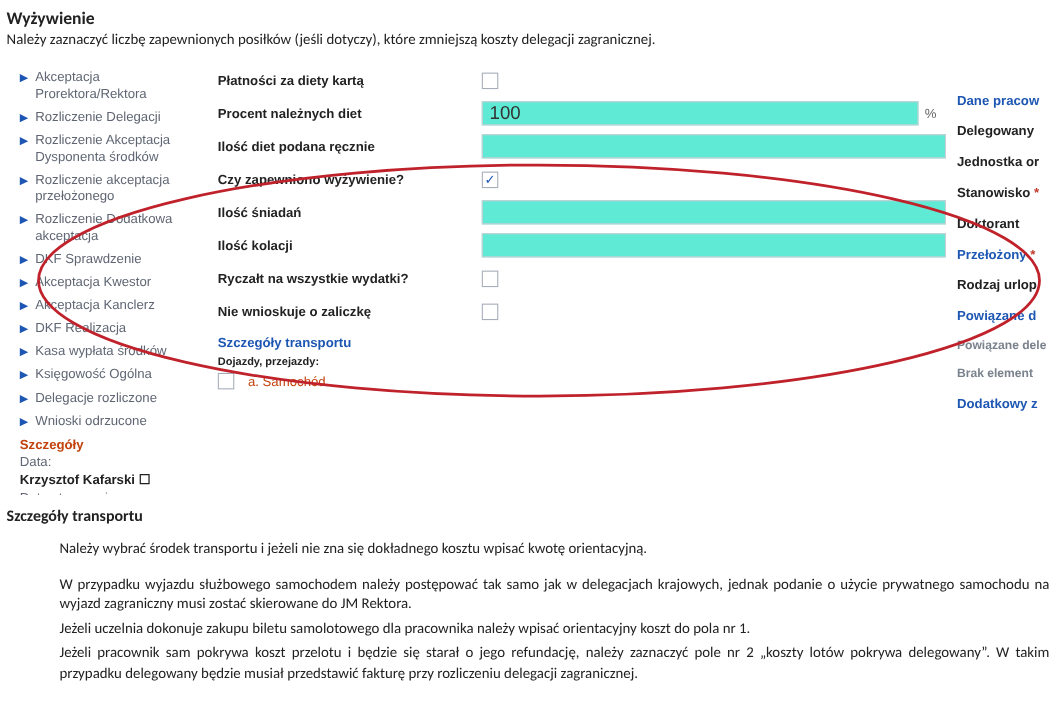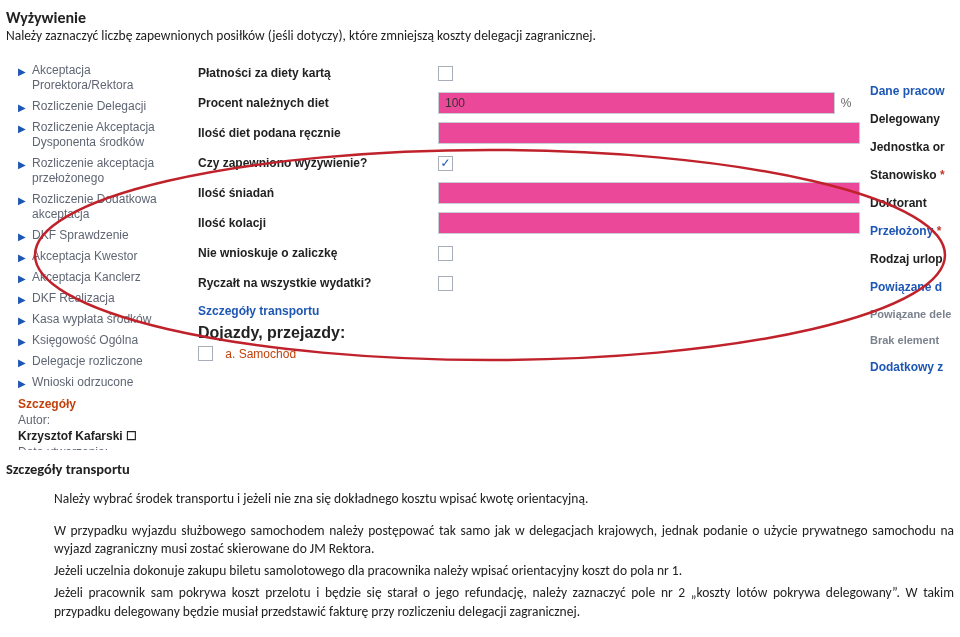--- a/index.html
+++ b/index.html
@@ -75,23 +75,23 @@
   }
   .form-row .val-cell {
     flex: 1;
     display: flex;
     align-items: center;
   }
   .txt-input {
     width: 100%;
     height: 22px;
     border: 1px solid #c9cdd4;
-    background: #ec4899;
+    background: #5eead4;
     padding: 0 6px;
-    font-size: 12px;
+    font-size: 17px;
     color: #333;
   }
   .txt-input.short { width: 94%; }
   .pct {
     margin-left: 6px;
     color: #666;
     font-size: 12px;
   }
   .chk {
     width: 15px; height: 15px;
@@ -105,21 +105,21 @@
   .chk.checked::after { content: "✓"; }
   .section-title {
     color: #1e57b3;
     font-weight: bold;
     font-size: 12px;
     margin-top: 6px;
     margin-bottom: 4px;
   }
   .sub-bold {
     font-weight: bold;
-    font-size: 16px;
+    font-size: 10px;
     color: #222;
     margin: 6px 0 4px;
   }
   .car-row {
     display: flex;
     align-items: center;
     font-size: 12px;
     color: #c2410c;
   }
   .car-row .chk { margin-right: 6px; }
@@ -183,21 +183,21 @@
         <div class="side-item"><span class="chev">▶</span><span>Akceptacja Kwestor</span></div>
         <div class="side-item"><span class="chev">▶</span><span>Akceptacja Kanclerz</span></div>
         <div class="side-item"><span class="chev">▶</span><span>DKF Realizacja</span></div>
         <div class="side-item"><span class="chev">▶</span><span>Kasa wypłata środków</span></div>
         <div class="side-item"><span class="chev">▶</span><span>Księgowość Ogólna</span></div>
         <div class="side-item"><span class="chev">▶</span><span>Delegacje rozliczone</span></div>
         <div class="side-item"><span class="chev">▶</span><span>Wnioski odrzucone</span></div>
       </div>
     <div class="details">
       <div class="row blue">Szczegóły</div>
-      <div class="row">Autor:</div>
+      <div class="row">Data:</div>
       <div class="row val">
         <span>Krzysztof Kafarski</span><span>&nbsp;☐</span>
       </div>
       <div class="row">Data utworzenia:</div>
 
     </div>
   </div>
 
   <div class="form-area">
     <div id="form-rows">
@@ -232,27 +232,27 @@
             <input class="txt-input" style="">
           </div>
         </div>
         <div class="form-row">
           <div class="lbl">Ilość kolacji</div>
           <div class="val-cell">
             <input class="txt-input" style="">
           </div>
         </div>
         <div class="form-row">
+          <div class="lbl">Ryczałt na wszystkie wydatki?</div>
+          <div class="val-cell">
+            <span class="chk"></span>
+          </div>
+        </div>
+        <div class="form-row">
           <div class="lbl">Nie wnioskuje o zaliczkę</div>
-          <div class="val-cell">
-            <span class="chk"></span>
-          </div>
-        </div>
-        <div class="form-row">
-          <div class="lbl">Ryczałt na wszystkie wydatki?</div>
           <div class="val-cell">
             <span class="chk"></span>
           </div>
         </div>
       </div>
     <div class="section-title">Szczegóły transportu</div>
     <div class="sub-bold">Dojazdy, przejazdy:</div>
     <div class="car-row">
       <span class="chk"></span>
       <span style="font-weight:bold; margin-right:3px;">&nbsp;</span>

